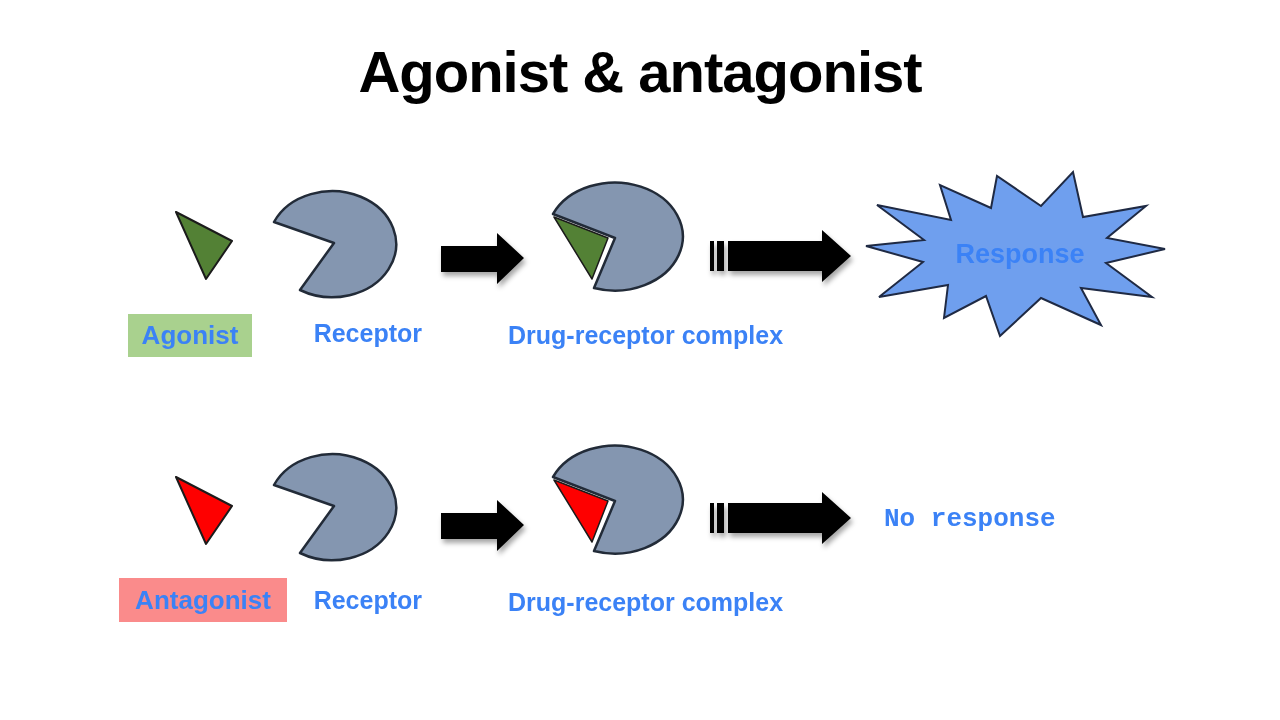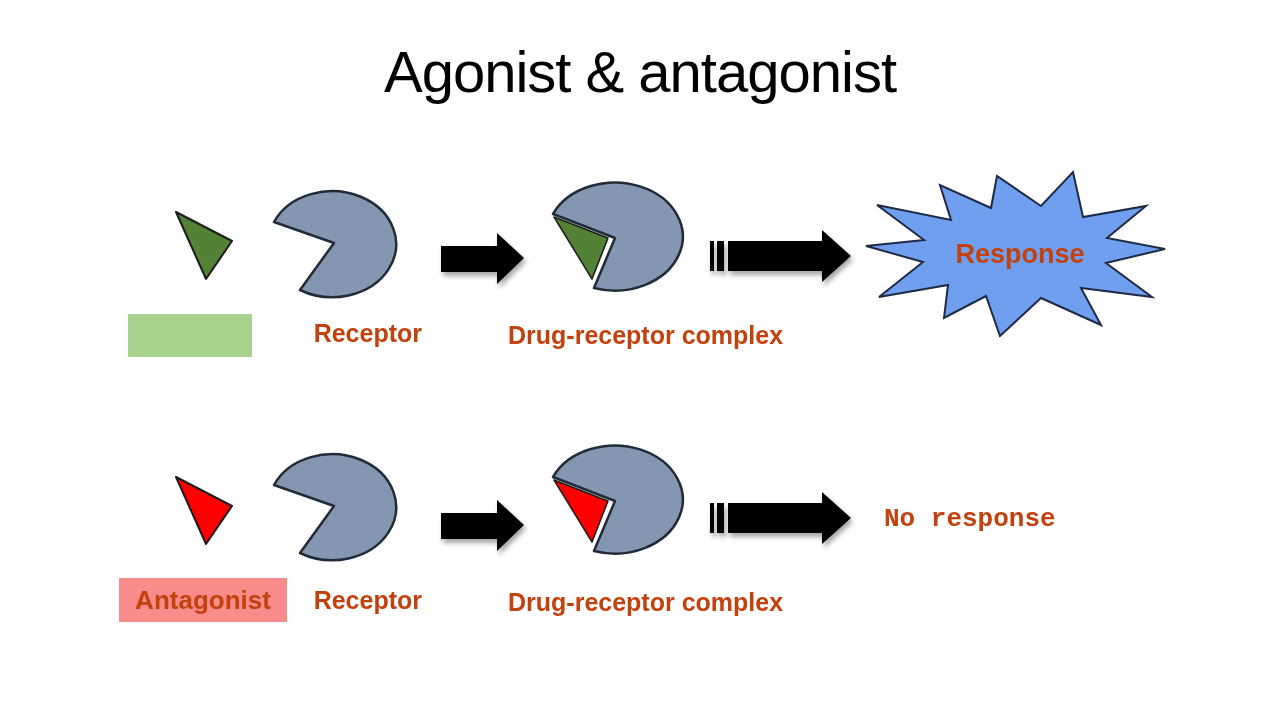--- a/index.html
+++ b/index.html
@@ -15,34 +15,34 @@
     background: #ffffff;
     overflow: hidden;
   }
   .title {
     position: absolute;
     top: 38px;
     left: 0;
     width: 1280px;
     text-align: center;
     font-size: 58px;
-    font-weight: normal;
+    font-weight: bold;
     color: #000000;
     letter-spacing: -1px;
     margin: 0;
   }
   .shape-layer {
     position: absolute;
     top: 0;
     left: 0;
   }
   .lbl {
     position: absolute;
     font-weight: bold;
-    color: #c2410c;
+    color: #3b82f6;
     white-space: nowrap;
   }
   .tag {          
     font-size: 26px;
     text-align: center;
   }
   .cap {          
     font-size: 25px;
     text-align: right;
   }
@@ -104,20 +104,21 @@
 
     <g filter="url(#ds)">
       <rect x="710" y="503" width="4" height="30" fill="#000000"></rect>
       <rect x="717" y="503" width="7" height="30" fill="#000000"></rect>
       <polygon points="728,503 822,503 822,492 851,518 822,544 822,533 728,533" fill="#000000"></polygon>
     </g>
 
     <rect x="119" y="578" width="168" height="44" fill="#FA8B8B"></rect>
   </svg>
 
+  <div class="lbl tag" style="left:128px; top:314px; width:124px; line-height:43px;">Agonist</div>
 
   <div class="lbl cap" style="left:292px; top:319px; width:130px;">Receptor</div>
 
   <div class="lbl cap" style="left:508px; top:321px; width:272px;">Drug-receptor complex</div>
 
   <div class="lbl burst-text" style="left:945px; top:239px; width:150px;">Response</div>
 
   <div class="lbl tag" style="left:119px; top:578px; width:168px; line-height:44px;">Antagonist</div>
 
   <div class="lbl cap" style="left:292px; top:586px; width:130px;">Receptor</div>

